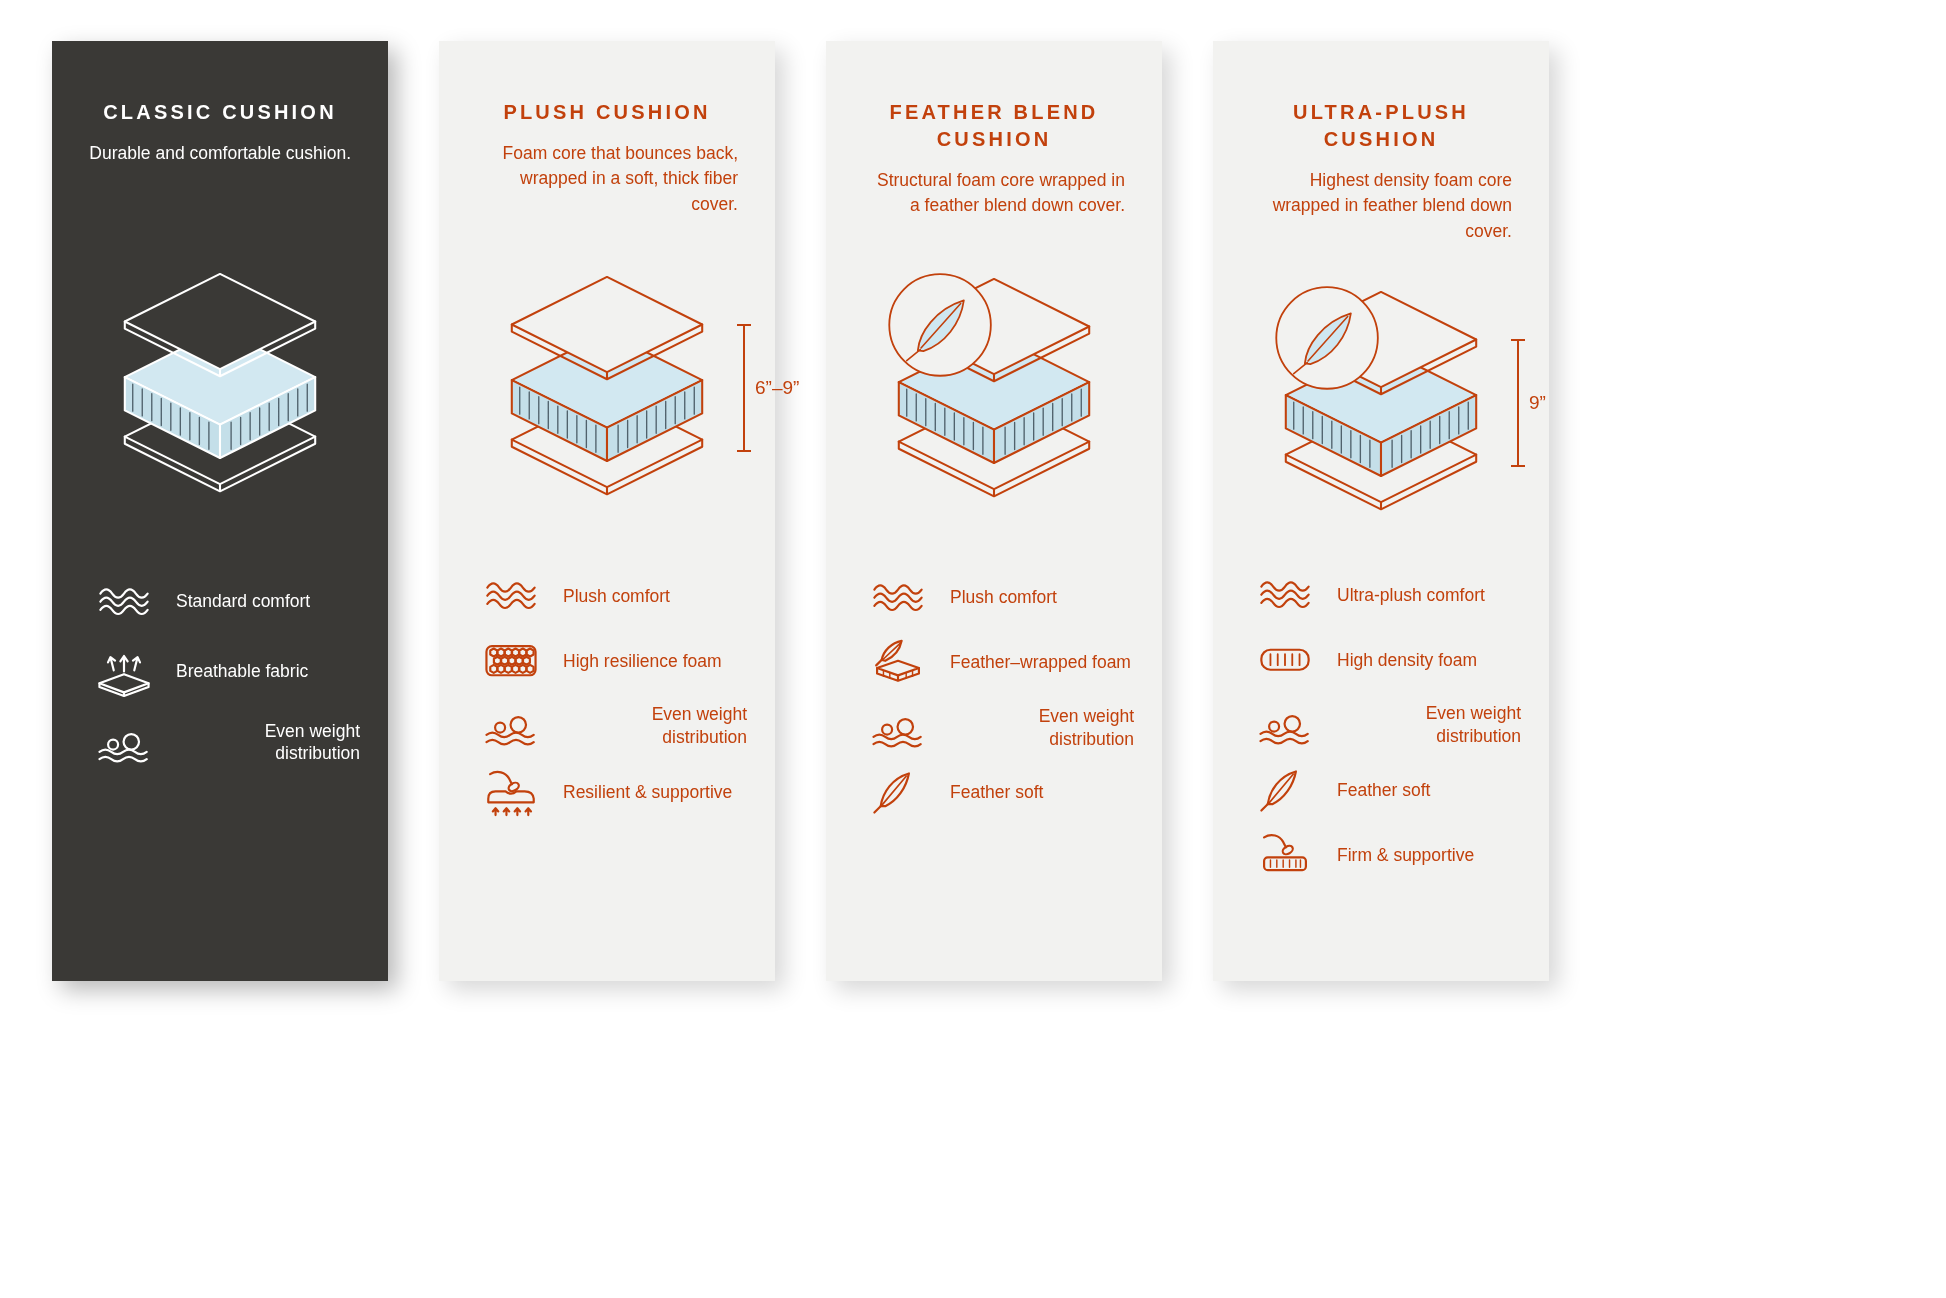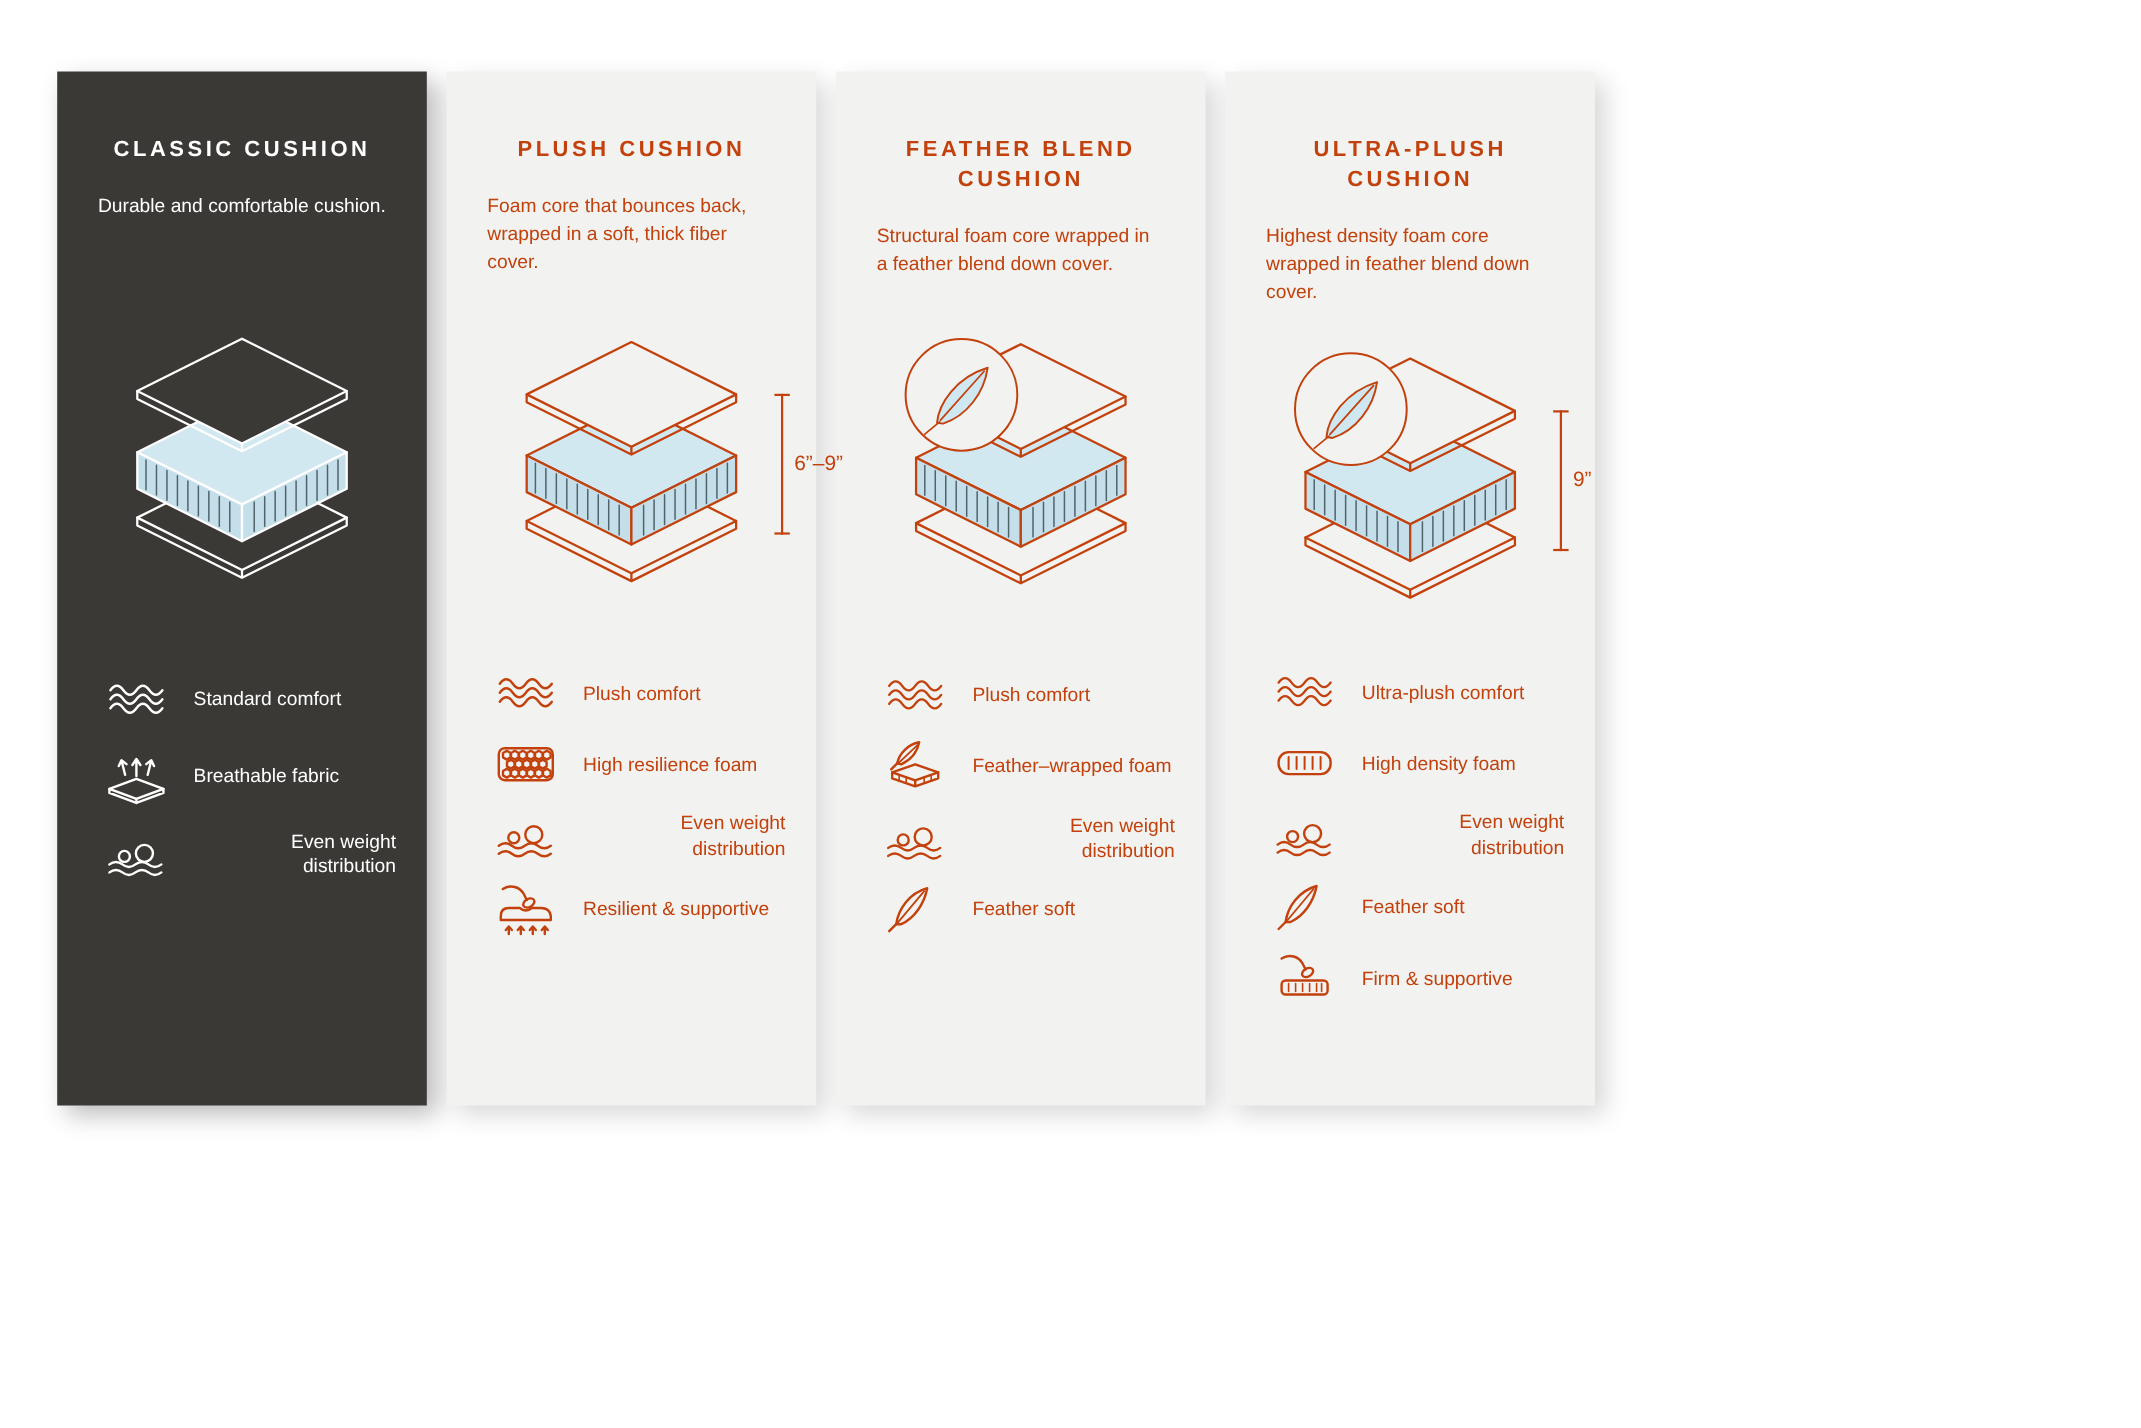--- a/index.html
+++ b/index.html
@@ -2,37 +2,37 @@
 <html><head>
 <meta charset="utf-8">
 <style>
   * { box-sizing: border-box; margin: 0; padding: 0; }
   html, body { background: #ffffff; }
   #canvas {
     width: 1946px; height: 1298px; background: #ffffff; overflow: hidden;
     font-family: "Liberation Sans", "DejaVu Sans", sans-serif;
     position: relative;
   }
-  .cards { display: flex; gap: 18px; padding: 65px 0 0 52px; }
+  .cards { display: flex; gap: 51px; padding: 41px 0 0 52px; }
   .card {
     --card-bg: #f2f2f0;
     width: 336px; height: 940px; flex: 0 0 auto;
     background: var(--card-bg); color: #c2410c;
     box-shadow: 9px 9px 22px rgba(0,0,0,0.16);
     padding-top: 58px;
   }
   .card.dark { --card-bg: #3a3936; color: #ffffff; box-shadow: 9px 9px 22px rgba(0,0,0,0.28); }
 
   .card-title {
     font-size: 20px; font-weight: bold; letter-spacing: 3.2px;
     text-align: center; line-height: 1.35; max-width: 270px; margin: 0 auto;
   }
   .card-desc {
-    font-size: 17.5px; line-height: 1.45; text-align: left;
-    max-width: 262px; margin: 25px auto 0;
+    font-size: 17.5px; line-height: 1.45; text-align: right;
+    max-width: 262px; margin: 15px auto 0;
   }
 
   .illustration { position: relative; width: 238px; margin: 52px auto 0; }
   .card.dark  .illustration { margin-top: 100px; }
   .card.ultra .illustration { margin-top: 40px; }
 
   .cushion-svg { display: block; width: 238px; height: auto; overflow: visible; }
   .cushion-svg .face      { fill: var(--card-bg); stroke: currentColor; stroke-width: 2.6; stroke-linejoin: round; }
   .cushion-svg .edge      { fill: none; stroke: currentColor; stroke-width: 2.6; stroke-linejoin: round; stroke-linecap: round; }
   .cushion-svg .foam-top  { fill: #d2e8f1; stroke: currentColor; stroke-width: 2.6; stroke-linejoin: round; }

